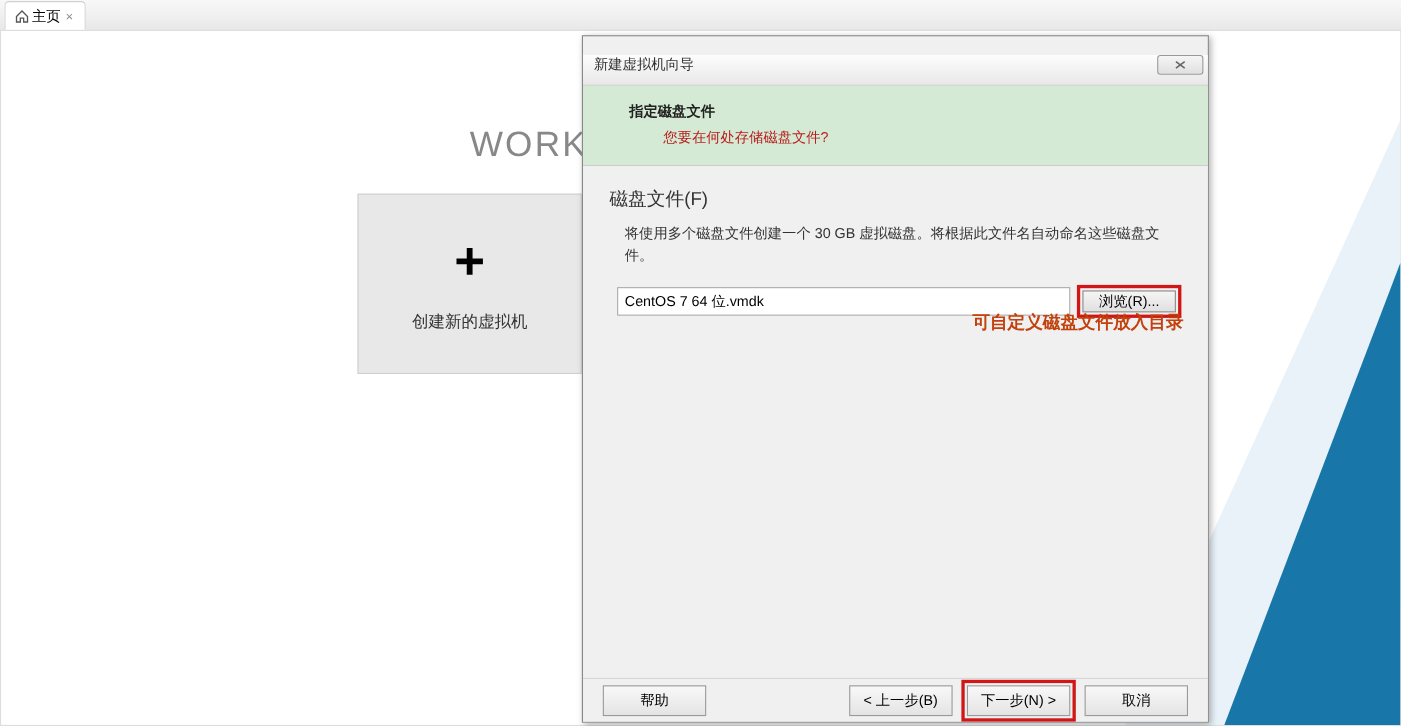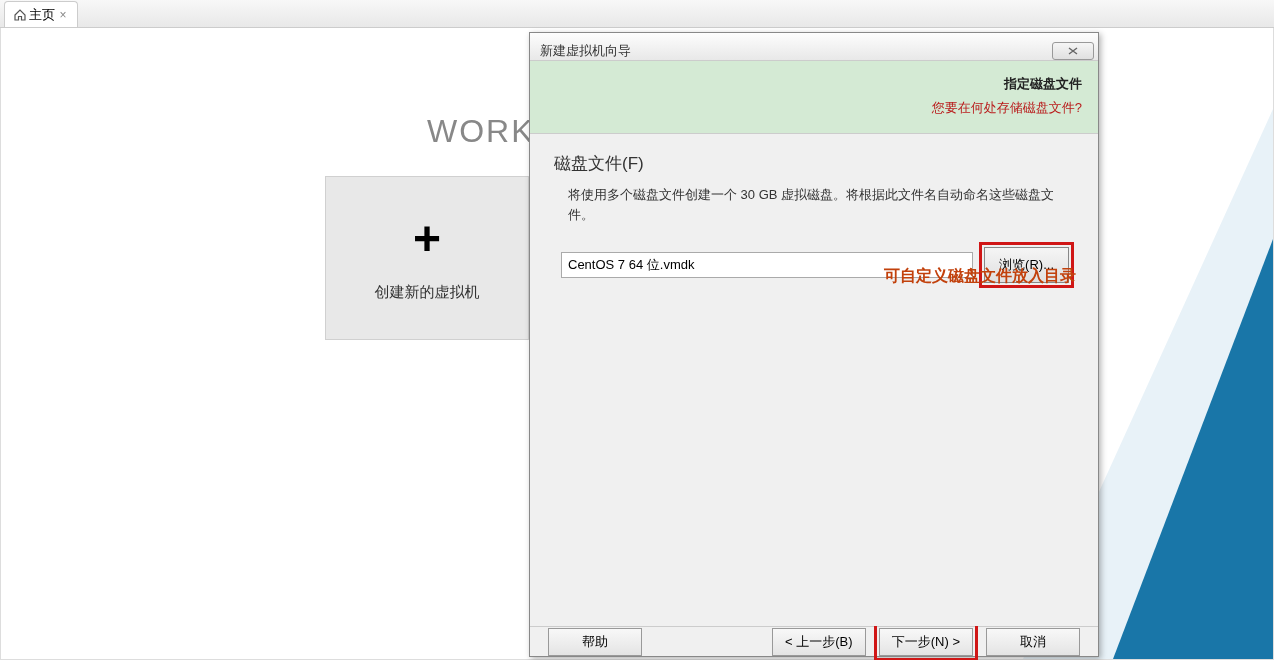--- a/index.html
+++ b/index.html
@@ -114,45 +114,45 @@
       box-shadow: 2px 2px 6px rgba(0,0,0,0.3);
       display: flex;
       flex-direction: column;
     }
     
     .dialog-titlebar {
       height: 28px;
       background: linear-gradient(to bottom, #fdfdfd, #e8e8e8);
       border-bottom: 1px solid #ccc;
       display: flex;
-      align-items: flex-end;
+      align-items: flex-start;
       justify-content: space-between;
       padding: 0 4px 0 10px;
+      margin-top: 17px;
     }
     .dialog-title { font-size: 13px; color: #333; }
     .dialog-close {
       width: 42px;
       height: 18px;
       background: linear-gradient(to bottom, #f5f5f5, #e0e0e0);
       border: 1px solid #999;
       border-radius: 3px;
       display: flex;
       align-items: center;
       justify-content: center;
       cursor: pointer;
       font-family: Arial;
       font-size: 12px;
       color: #555;
     }
     
     .dialog-header {
       background: #d4ead4;
-      padding: 14px 16px 16px 20px;
+      padding: 14px 16px 16px 42px;
       border-bottom: 1px solid #ccc;
-      text-align: right;
     }
     .dialog-header-title { font-weight: bold; font-size: 13px; margin-bottom: 6px; color: #222;}
     .dialog-header-subtitle { font-size: 13px; color: #b91c1c; margin-left: 31px; }
     
     .dialog-body {
       flex: 1;
       padding: 18px 24px;
       background: #f0f0f0;
       position: relative;
     }
@@ -169,21 +169,21 @@
     .disk-input {
       flex: 1;
       height: 26px;
       padding: 2px 6px;
       border: 1px solid #aaa;
       background: #fff;
       font-size: 13px;
       font-family: inherit;
     }
     .browse-button {
-      height: 36px;
+      height: 20px;
       padding: 0 14px;
       background: linear-gradient(to bottom, #f5f5f5, #e0e0e0);
       border: 1px solid #888;
       cursor: pointer;
       font-size: 13px;
       font-family: inherit;
     }
     
     .highlight-browse {
       border: 3px solid #d01616;
@@ -194,21 +194,21 @@
     .annotation {
       position: absolute;
       top: 132px;
       right: 22px;
       color: #c2410c;
       font-size: 16px;
       font-weight: bold;
     }
     
     .dialog-footer {
-      height: 30px;
+      height: 40px;
       border-top: 1px solid #ccc;
       background: #f0f0f0;
       display: flex;
       align-items: center;
       justify-content: space-between;
       padding: 0 18px;
     }
     .footer-left, .footer-right { display: flex; gap: 8px; align-items: center;}
     .footer-button {
       height: 28px;

